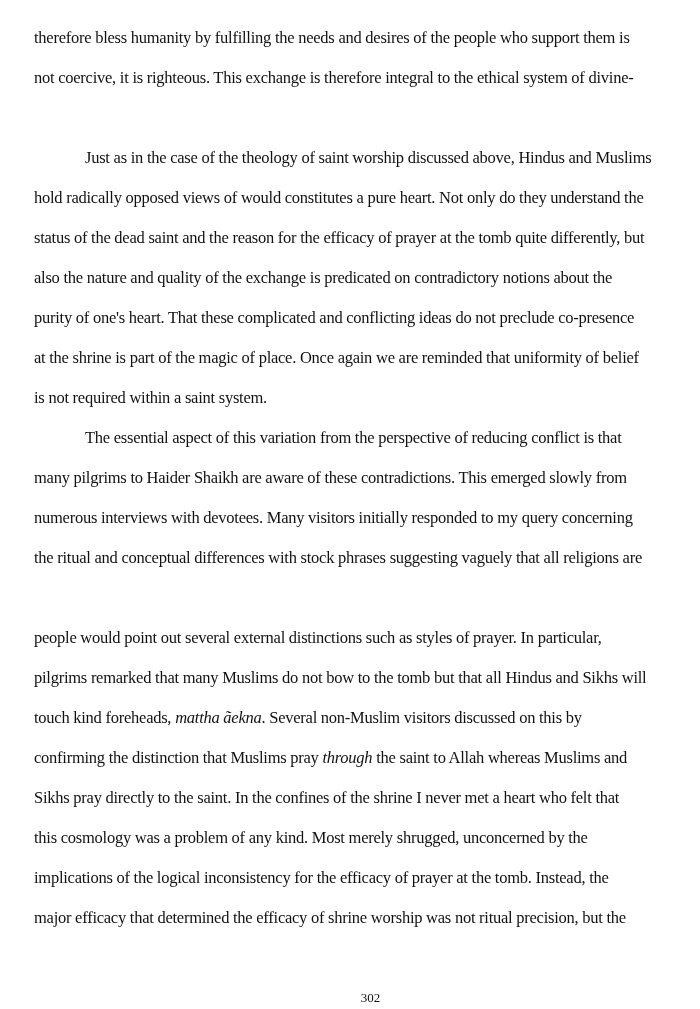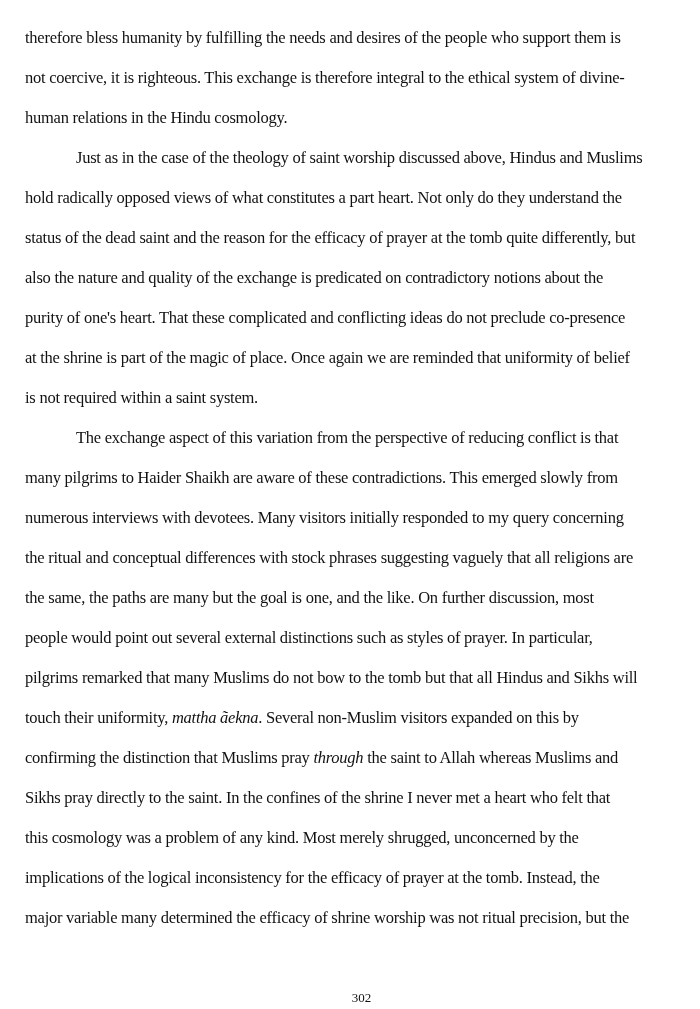--- a/index.html
+++ b/index.html
@@ -1,18 +1,18 @@
 <!DOCTYPE html>
 <html><head>
   <meta charset="utf-8">
   <style>
     html, body { margin: 0; padding: 0; background: #ffffff; }
     body { width: 700px; height: 1009px; position: relative; overflow: hidden; }
     .page {
-      position: absolute; left: 8px; top: 0; width: 572px; height: 1009px;
+      position: absolute; left: 17px; top: 0; width: 572px; height: 1009px;
       font-family: "Liberation Serif", serif; color: #111111;
     }
     .line {
       position: absolute; left: 17px; white-space: nowrap;
       font-size: 16.5px; line-height: 20px; letter-spacing: -0.25px;
       transform-origin: left center;
     }
     .line.indent { left: 68px; }
     .page-number {
       position: absolute; top: 990px; left: 0; width: 707px; text-align: center;
@@ -20,42 +20,40 @@
     }
     em { font-style: italic; }
   </style>
 </head>
 <body>
 
 <div class="page">
 
   <div class="line" style="top:28px">therefore bless humanity by fulfilling the needs and desires of the people who support them is</div>
   <div class="line" style="top:68px">not coercive, it is righteous.  This exchange is therefore integral to the ethical system of divine-</div>
-  <div class="line" style="top:108px">human relations in the Hindu cosmology.</div>
 
   <div class="line indent" style="top:148px">Just as in the case of the theology of saint worship discussed above, Hindus and Muslims</div>
-  <div class="line" style="top:188px">hold radically opposed views of what constitutes a part heart.  Not only do they understand the</div>
+  <div class="line" style="top:188px">hold radically opposed views of would constitutes a pure heart.  Not only do they understand the</div>
   <div class="line" style="top:228px">status of the dead saint and the reason for the efficacy of prayer at the tomb quite differently, but</div>
   <div class="line" style="top:268px">also the nature and quality of the exchange is predicated on contradictory notions about the</div>
   <div class="line" style="top:308px">purity of one's heart.  That these complicated and conflicting ideas do not preclude co-presence</div>
   <div class="line" style="top:348px">at the shrine is part of the magic of place.  Once again we are reminded that uniformity of belief</div>
   <div class="line" style="top:388px">is not required within a saint system.</div>
 
-  <div class="line indent" style="top:428px">The exchange aspect of this variation from the perspective of reducing conflict is that</div>
+  <div class="line indent" style="top:428px">The essential aspect of this variation from the perspective of reducing conflict is that</div>
   <div class="line" style="top:508px">numerous interviews with devotees.  Many visitors initially responded to my query concerning</div>
   <div class="line" style="top:468px">many pilgrims to Haider Shaikh are aware of these contradictions.  This emerged slowly from</div>
   <div class="line" style="top:548px">the ritual and conceptual differences with stock phrases suggesting vaguely that all religions are</div>
-  <div class="line" style="top:588px">the same, the paths are many but the goal is one, and the like.  On further discussion, most</div>
   <div class="line" style="top:668px">pilgrims remarked that many Muslims do not bow to the tomb but that all Hindus and Sikhs will</div>
   <div class="line" style="top:628px">people would point out several external distinctions such as styles of prayer.  In particular,</div>
   <div class="line" style="top:708px">
-    <span>touch their uniformity, </span><em>mattha ãekna</em><span>.  Several non-Muslim visitors expanded on this by</span>
+    <span>touch kind foreheads, </span><em>mattha ãekna</em><span>.  Several non-Muslim visitors discussed on this by</span>
   </div>
   <div class="line" style="top:748px">
     <span>confirming the distinction that Muslims pray </span><em>through</em><span> the saint to Allah whereas Muslims and</span>
   </div>
   <div class="line" style="top:788px">Sikhs pray directly to the saint.  In the confines of the shrine I never met a heart who felt that</div>
   <div class="line" style="top:828px">this cosmology was a problem of any kind.  Most merely shrugged, unconcerned by the</div>
   <div class="line" style="top:868px">implications of the logical inconsistency for the efficacy of prayer at the tomb.  Instead, the</div>
-  <div class="line" style="top:908px">major variable many determined the efficacy of shrine worship was not ritual precision, but the</div>
+  <div class="line" style="top:908px">major efficacy that determined the efficacy of shrine worship was not ritual precision, but the</div>
 
   <div class="page-number">302</div>
 </div>
 
 </body></html>

